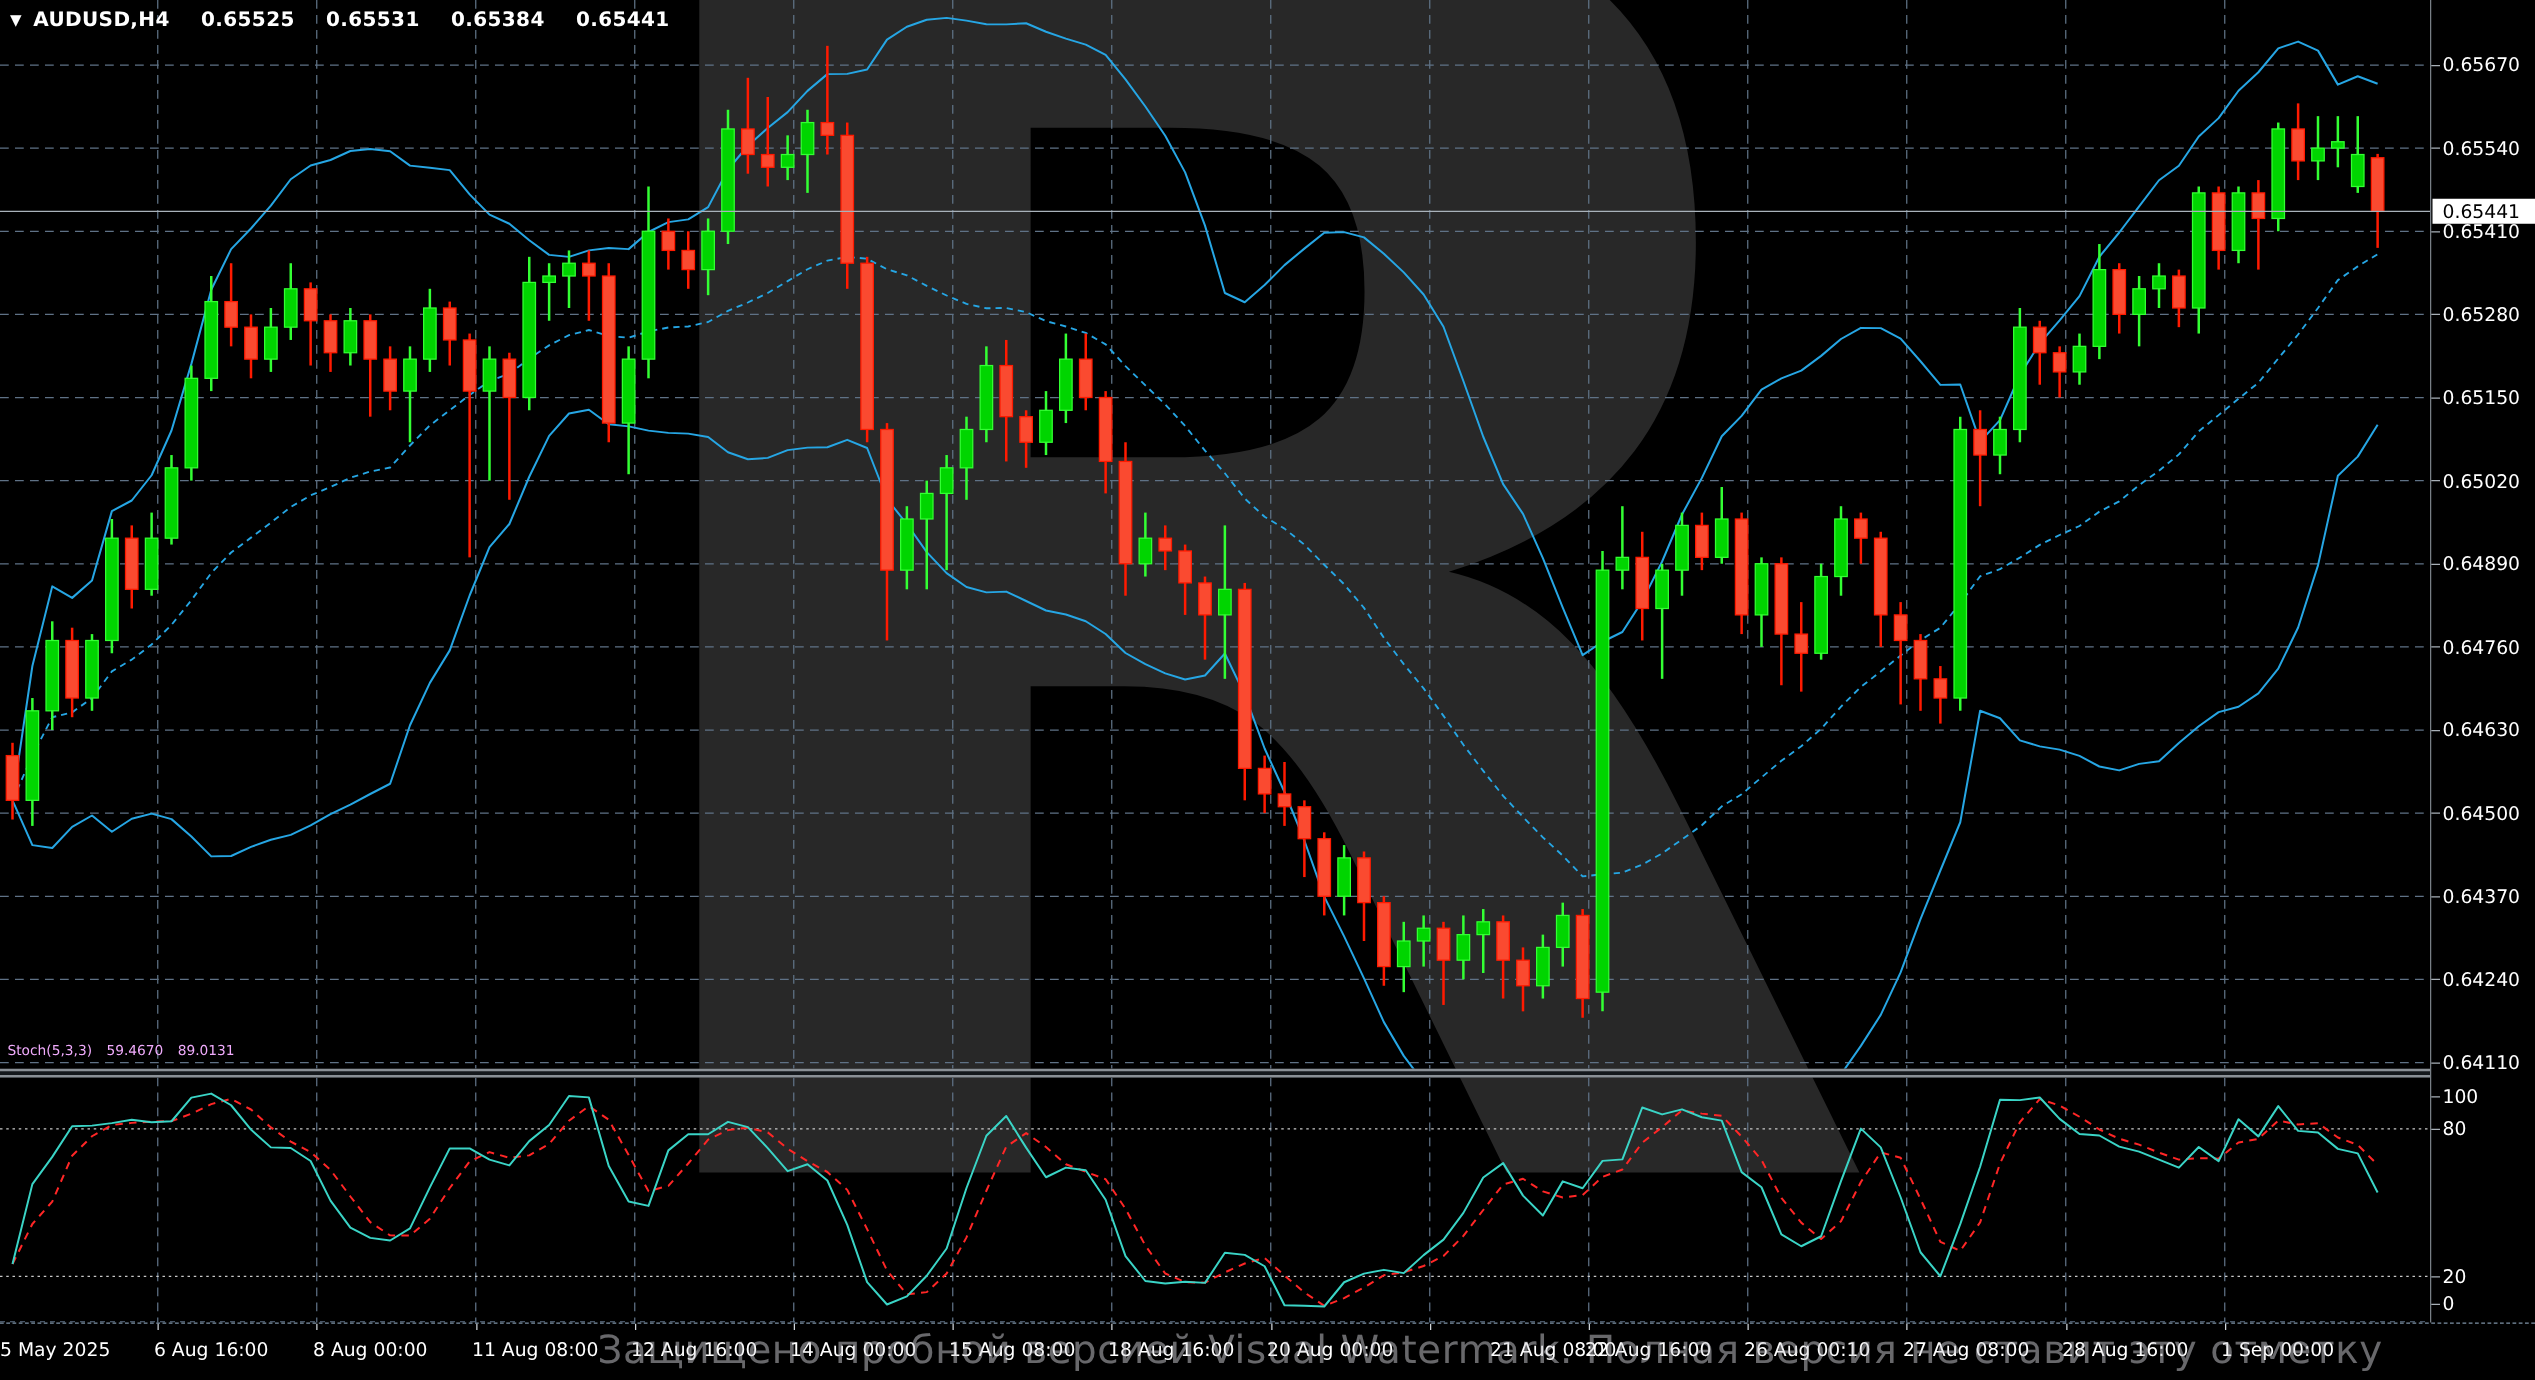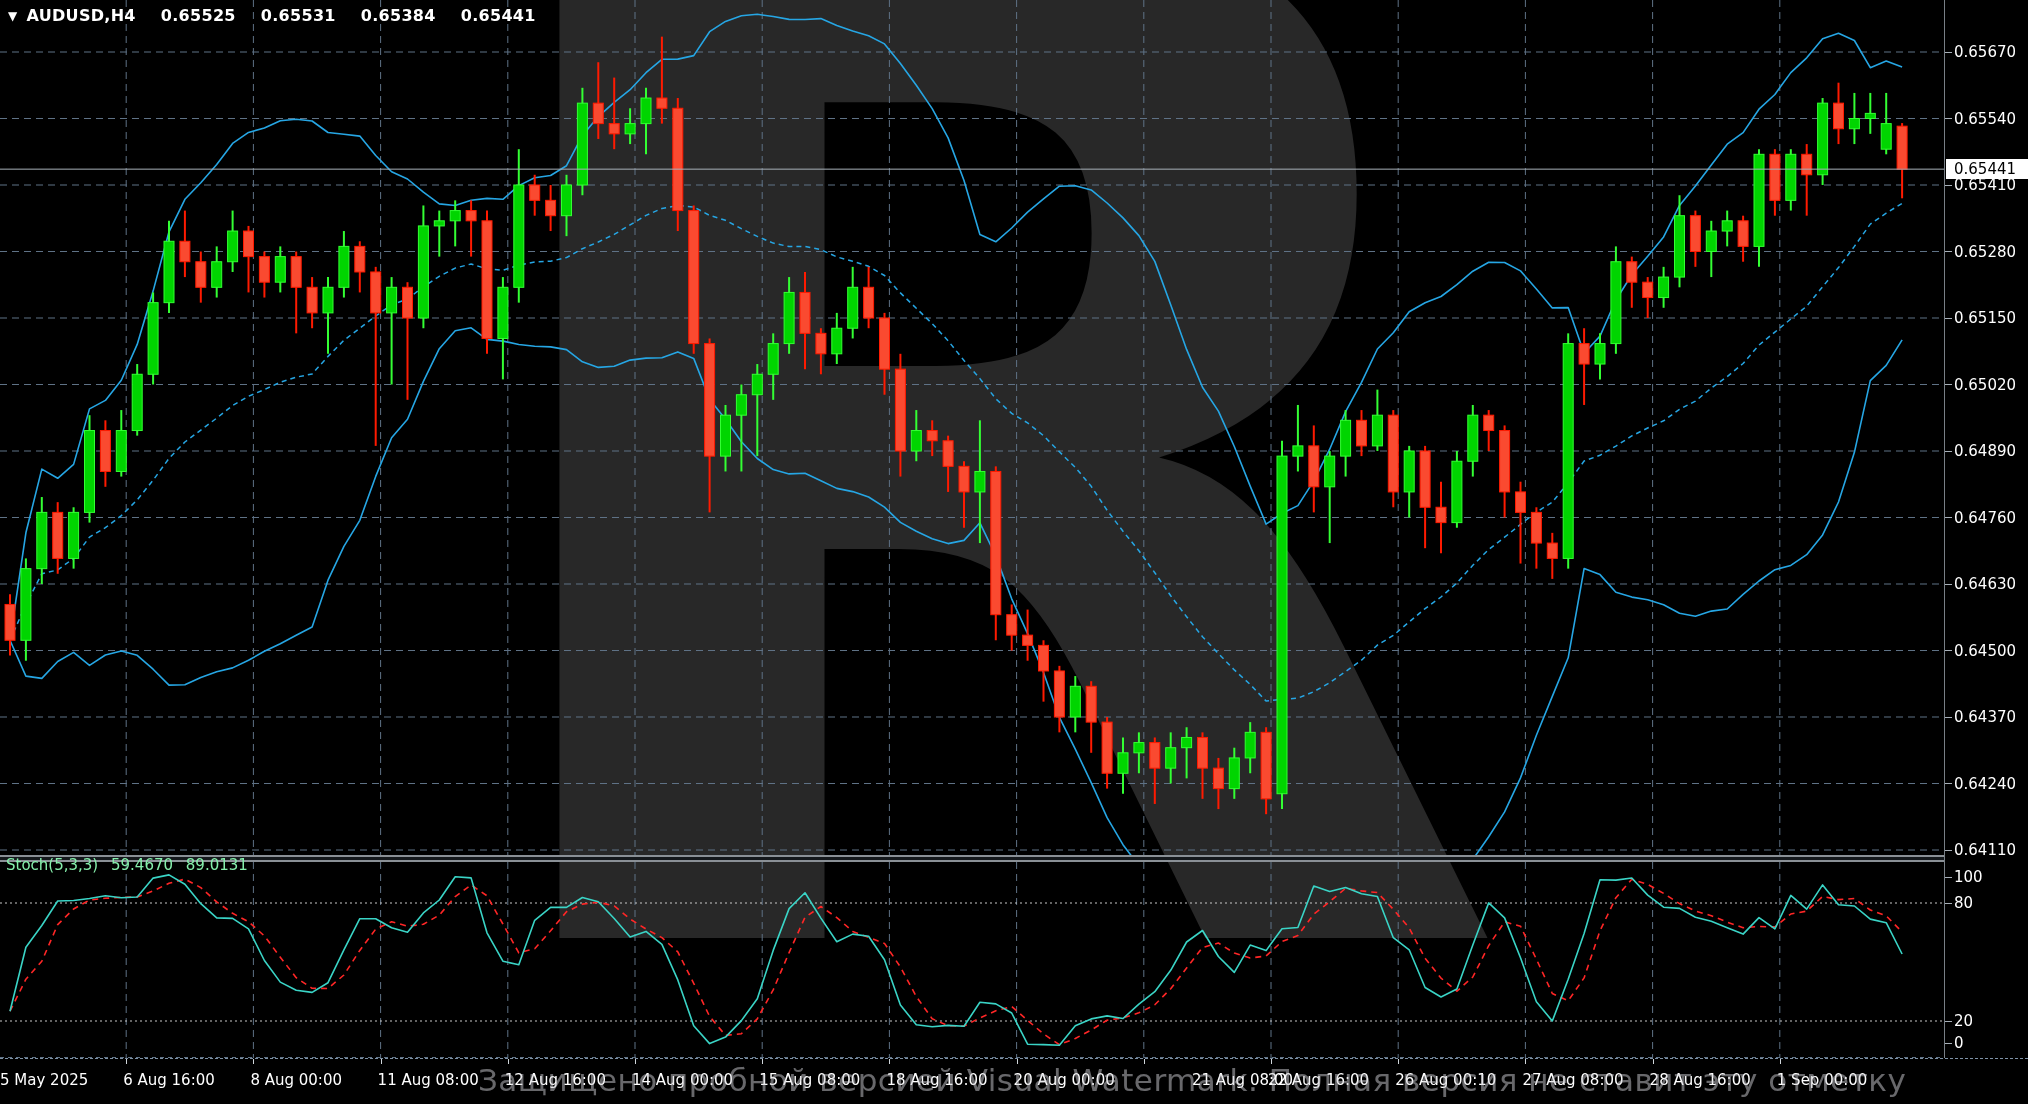--- a/index.html
+++ b/index.html
@@ -8,21 +8,21 @@
   .pane{position:absolute;left:0;z-index:2;}
   #watermark-letter{position:absolute;left:430px;top:-255px;z-index:1;
        font-family:"DejaVu Sans","Liberation Sans",sans-serif;font-weight:700;
        font-size:1410px;line-height:1;color:rgba(255,255,255,0.155);user-select:none;}
   #watermark-text{position:absolute;left:478px;top:1062px;z-index:6;white-space:nowrap;
        font-size:31px;color:rgba(208,208,214,0.5);letter-spacing:0.5px;}
   #title-bar{position:absolute;left:8px;top:6px;z-index:4;color:#fff;
        font-size:16px;font-weight:700;letter-spacing:0.3px;display:flex;align-items:center;gap:9px;}
   #title-bar .ohlc{font-weight:700;margin-left:16px;}
   #dropdown-icon{font-size:12px;cursor:pointer;}
-  #stoch-label{position:absolute;left:6px;top:856px;z-index:4;color:#86efac;font-size:15px;}
+  #stoch-label{position:absolute;left:6px;top:834px;z-index:4;color:#f0abfc;font-size:11px;}
   #stoch-label span{margin-right:8px;}
   #separator{position:absolute;left:0;top:855px;width:2028px;height:3px;z-index:3;
        background:#14181c;border-top:2px solid #8a9096;border-bottom:2px solid #8a9096;}
   #price-axis{position:absolute;left:1944px;top:0;width:84px;height:1104px;z-index:3;
        background:#000;border-left:1px solid #787f86;}
   #price-axis .plabel{position:absolute;left:9px;color:#fff;font-size:15px;white-space:nowrap;}
   #price-axis .tick{position:absolute;left:0;width:7px;height:1px;background:#a8b0b8;}
   #bid-box{position:absolute;left:1px;width:82px;height:20px;background:#fff;color:#000;
        font-size:15px;line-height:20px;padding-left:8px;z-index:5;}
   #time-axis{position:absolute;left:0;top:1058px;width:2028px;height:46px;z-index:3;

